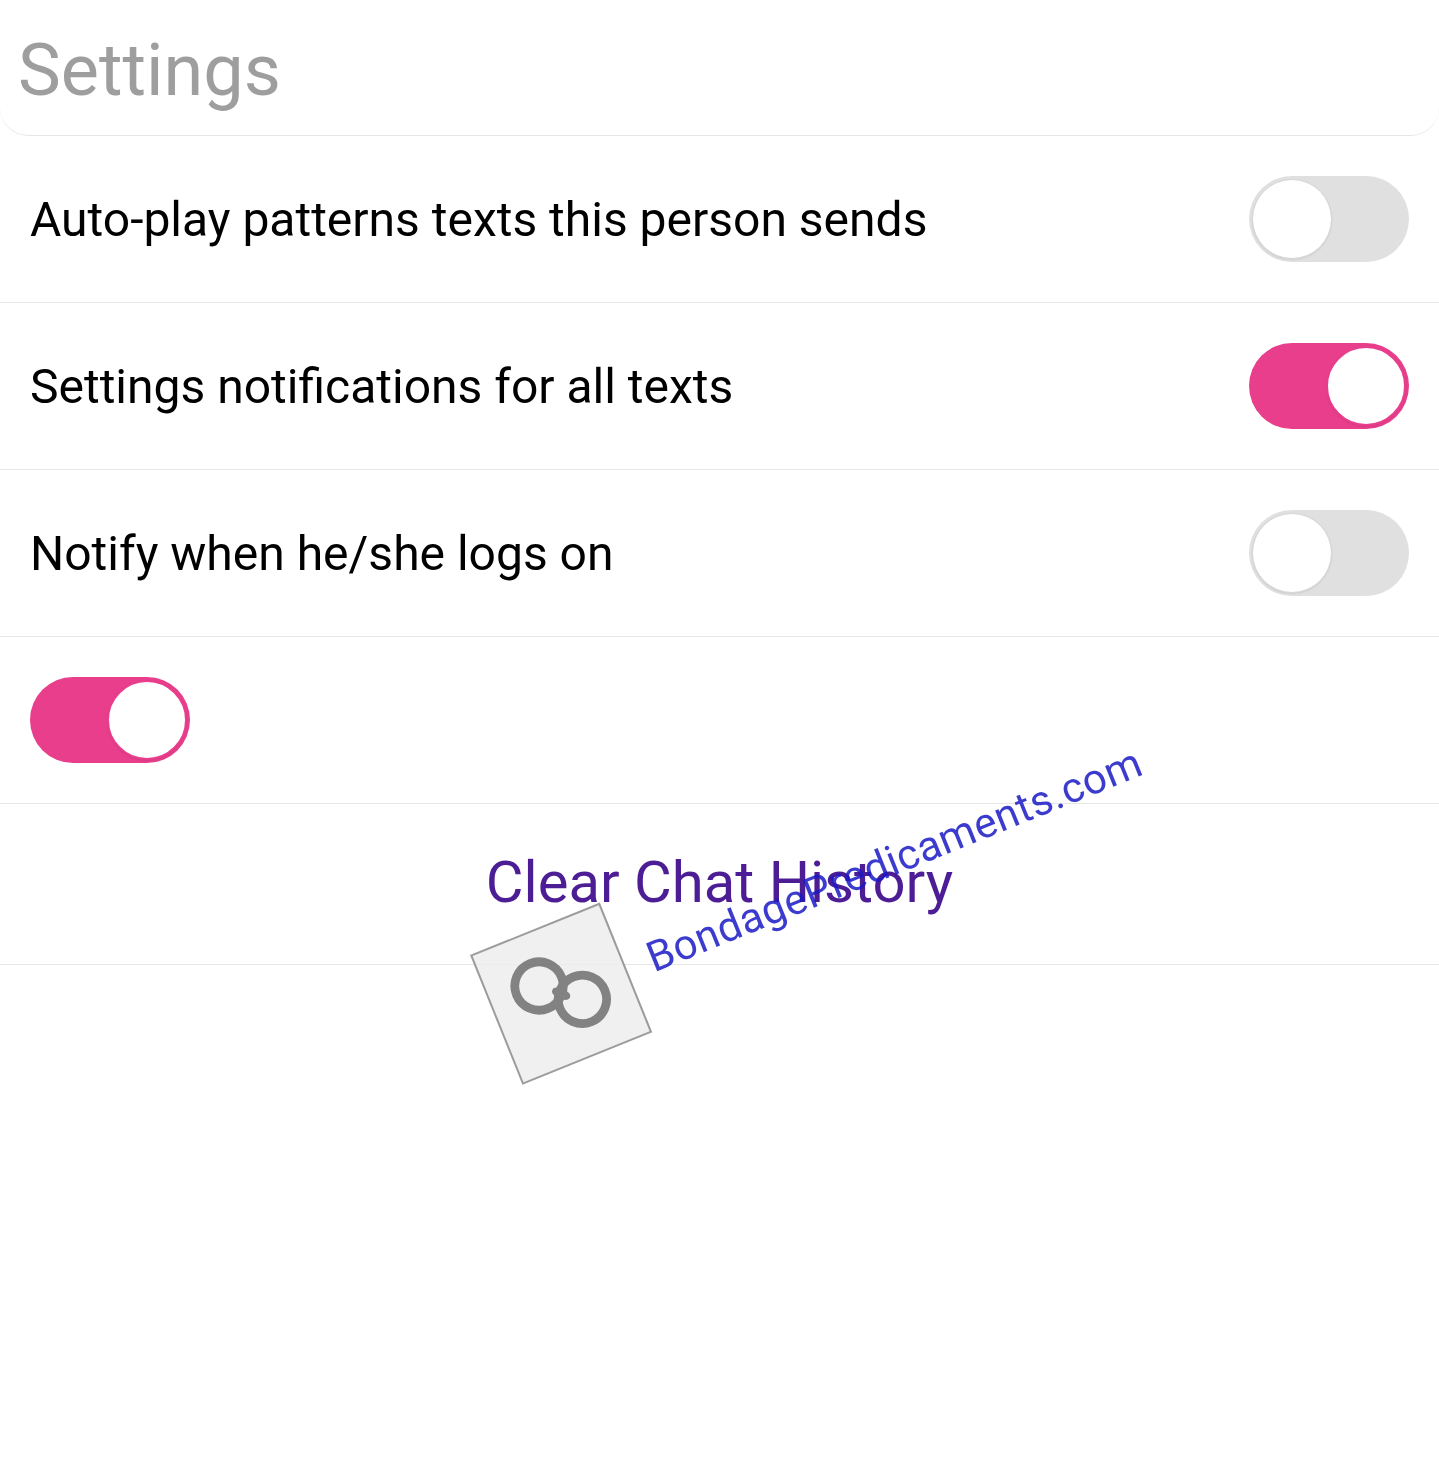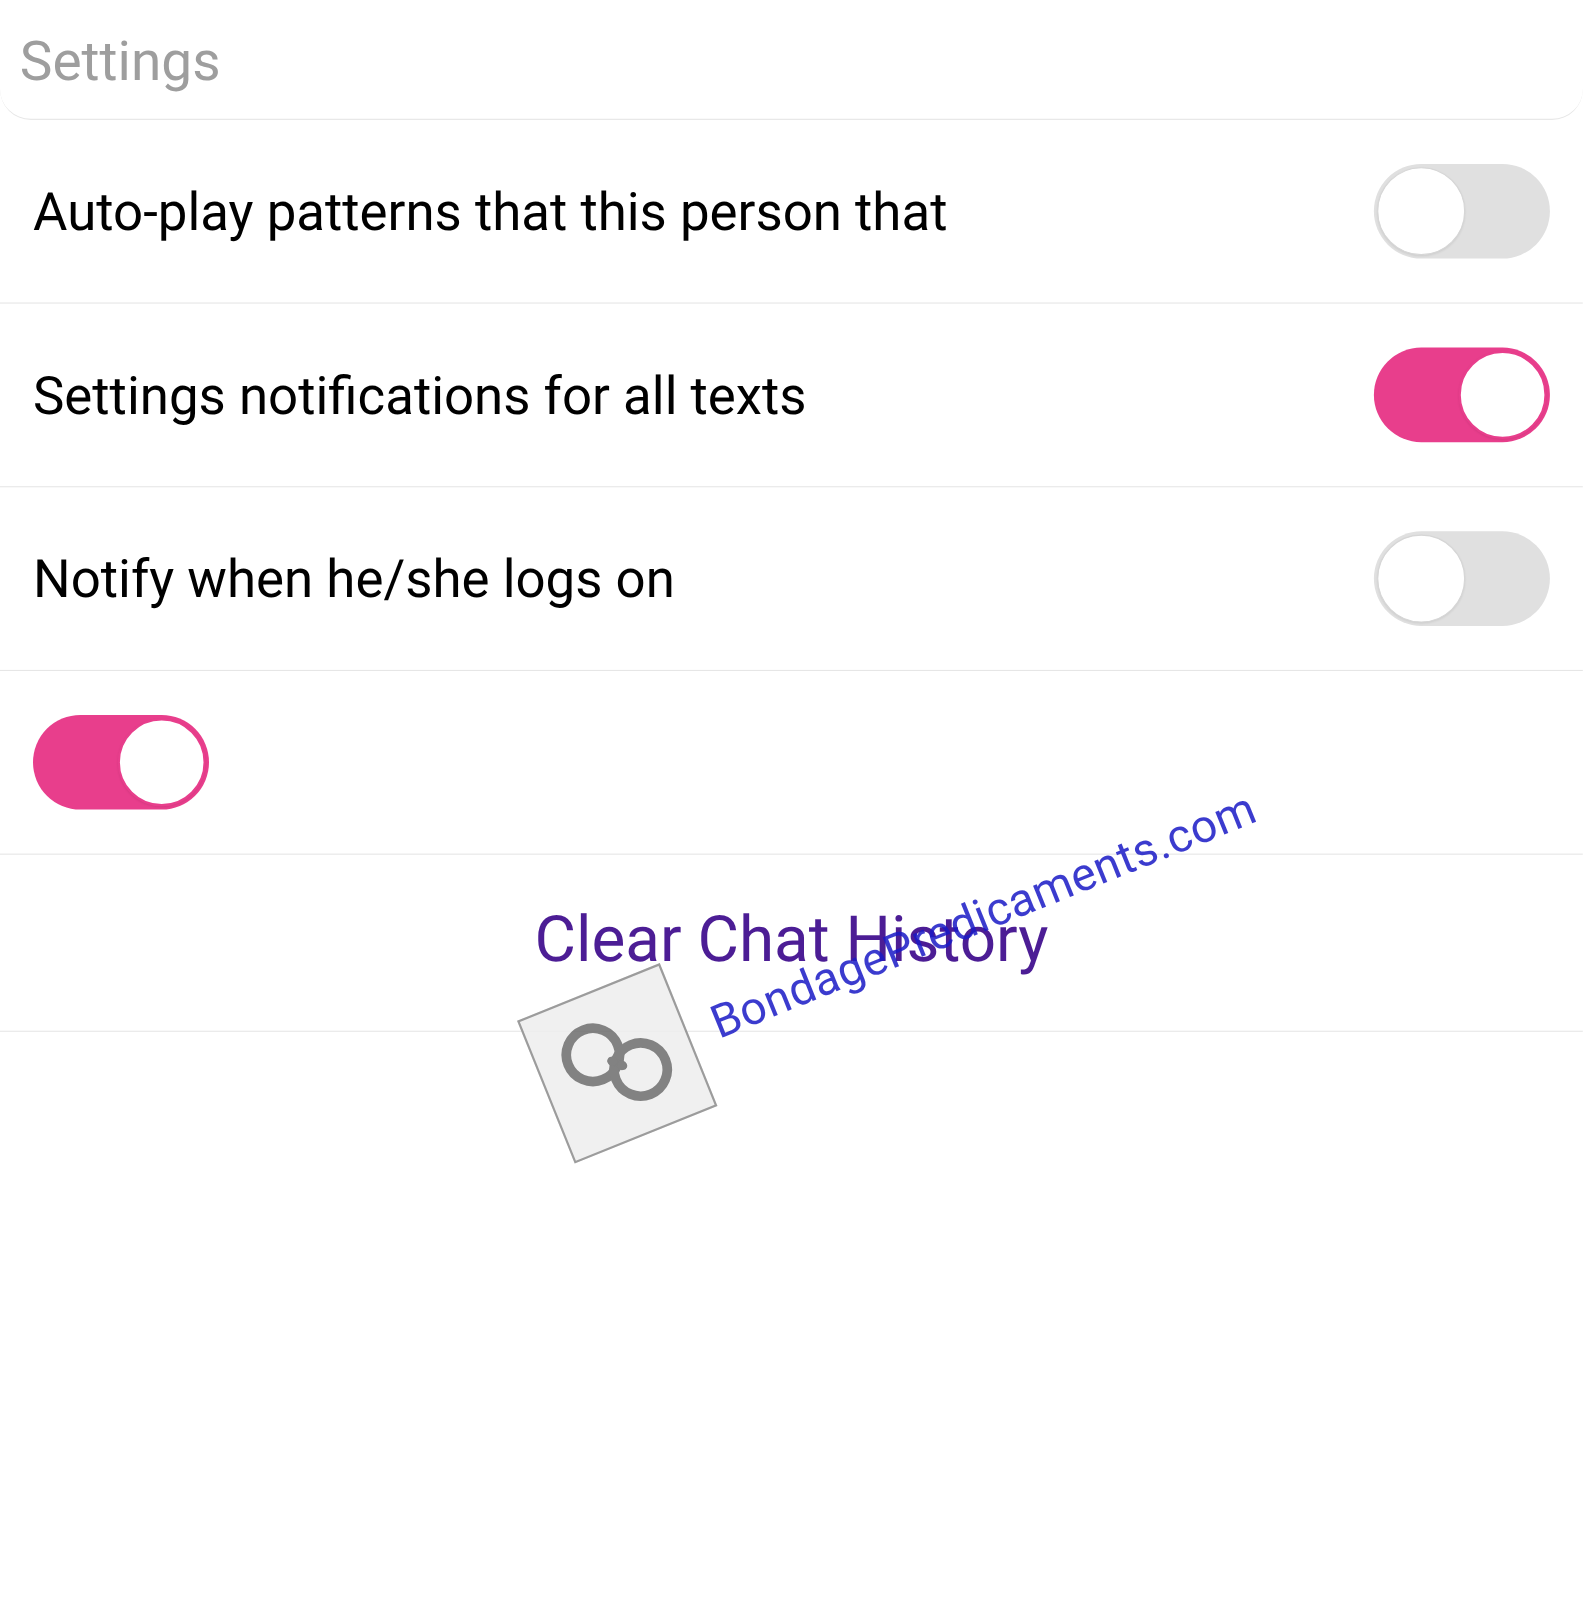--- a/index.html
+++ b/index.html
@@ -3,21 +3,21 @@
   <meta charset="utf-8">
   <style>
     * { margin: 0; padding: 0; box-sizing: border-box; }
     html, body {
       width: 1439px;
       font-family: -apple-system, BlinkMacSystemFont, "Segoe UI", Roboto, Helvetica, Arial, sans-serif;
       background: #ffffff;
       color: #000;
     }
     .page-title {
-      font-size: 50px;
+      font-size: 72px;
       color: #9e9e9e;
       font-weight: 400;
       padding: 28px 18px 22px 18px;
       border-bottom: 1px solid #e6e6e6;
       border-radius: 28px;
     }
     .setting-row {
       display: flex;
       align-items: center;
       justify-content: space-between;
@@ -108,21 +108,21 @@
     }
     
     .bottom-spacer { height: 120px; }
   </style>
 </head>
 <body>
 
 <div class="page-title">Settings</div>
 
 <div class="setting-row">
-  <div class="setting-label">Auto-play patterns that this person that</div>
+  <div class="setting-label">Auto-play patterns texts this person sends</div>
   <div class="toggle off">
     <div class="toggle-track"></div>
     <div class="toggle-thumb"></div>
   </div>
 </div>
 
 <div class="setting-row">
   <div class="setting-label">Settings notifications for all texts</div>
   <div class="toggle on">
     <div class="toggle-track"></div>

